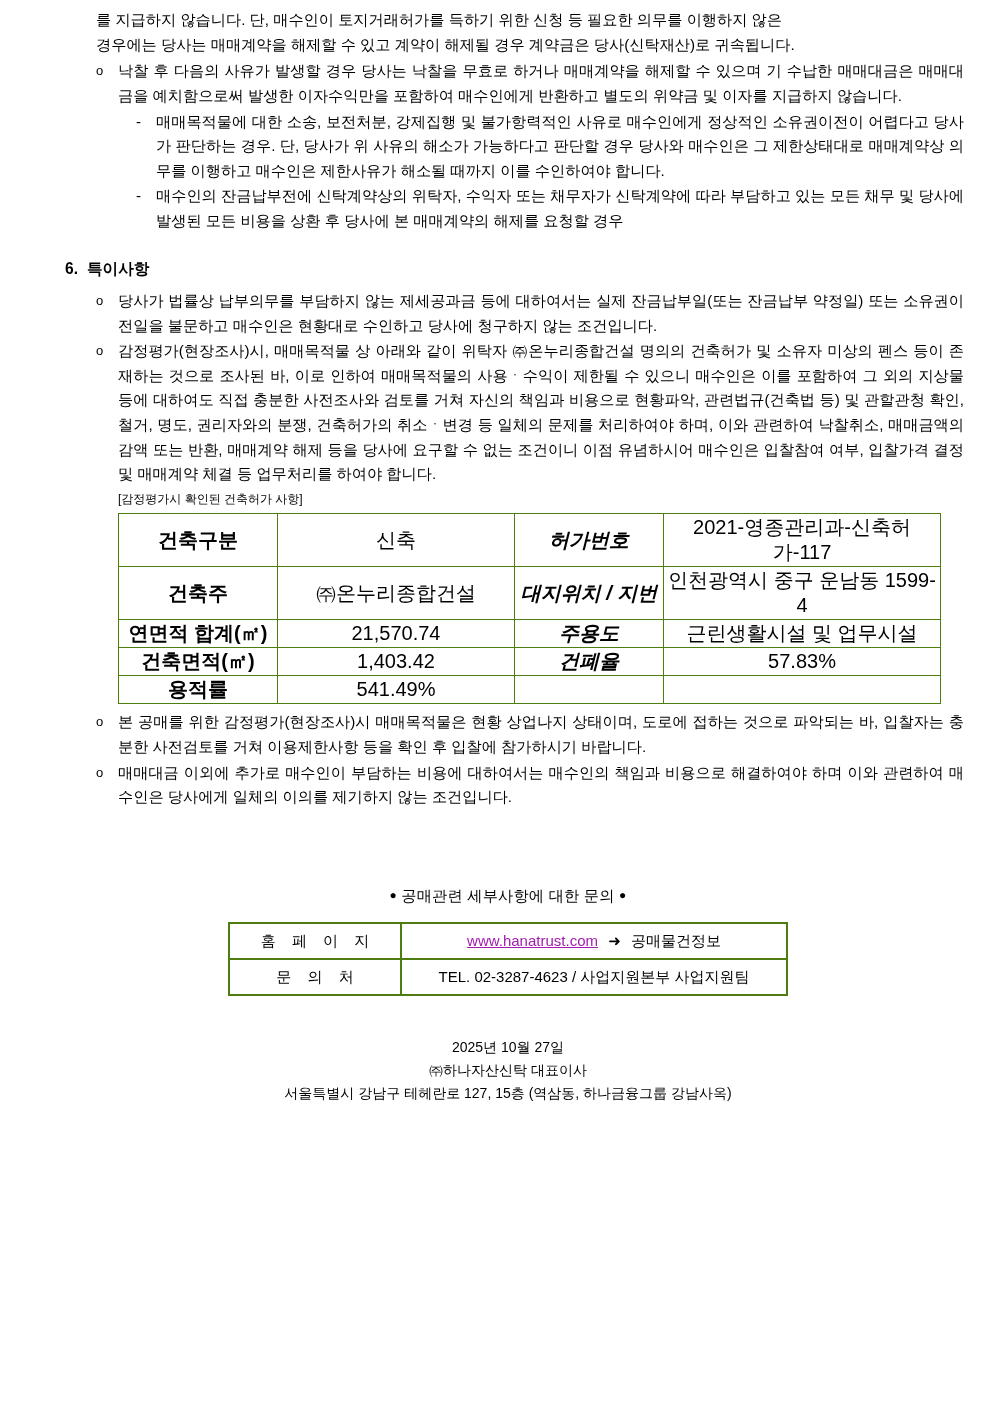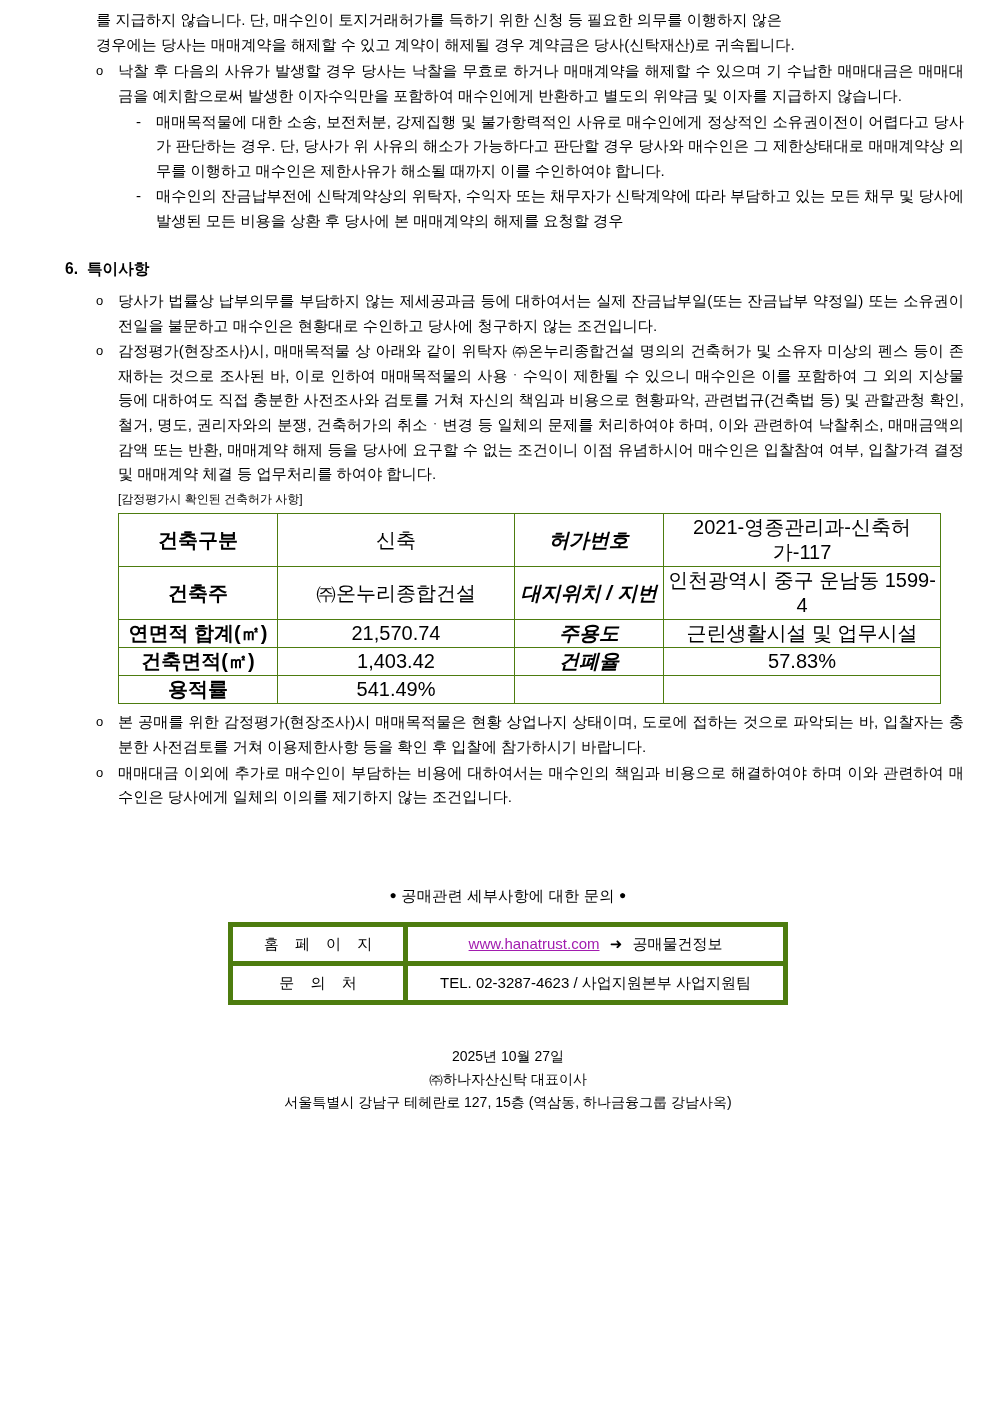--- a/index.html
+++ b/index.html
@@ -117,21 +117,21 @@
   }
   .dot { font-size: 12px; vertical-align: 2px; }
 
   table.contact {
     border-collapse: collapse;
     margin: 14px auto 0 auto;
     width: 560px;
     table-layout: fixed;
   }
   table.contact td {
-    border: 5px solid #4d7c0f;
+    border: 2px solid #4d7c0f;
     font-size: 15px;
     height: 30px;
     text-align: center;
     vertical-align: middle;
     padding: 2px 6px;
   }
   table.contact td.label {
     width: 158px;
     letter-spacing: 6px;
     text-indent: 6px;

